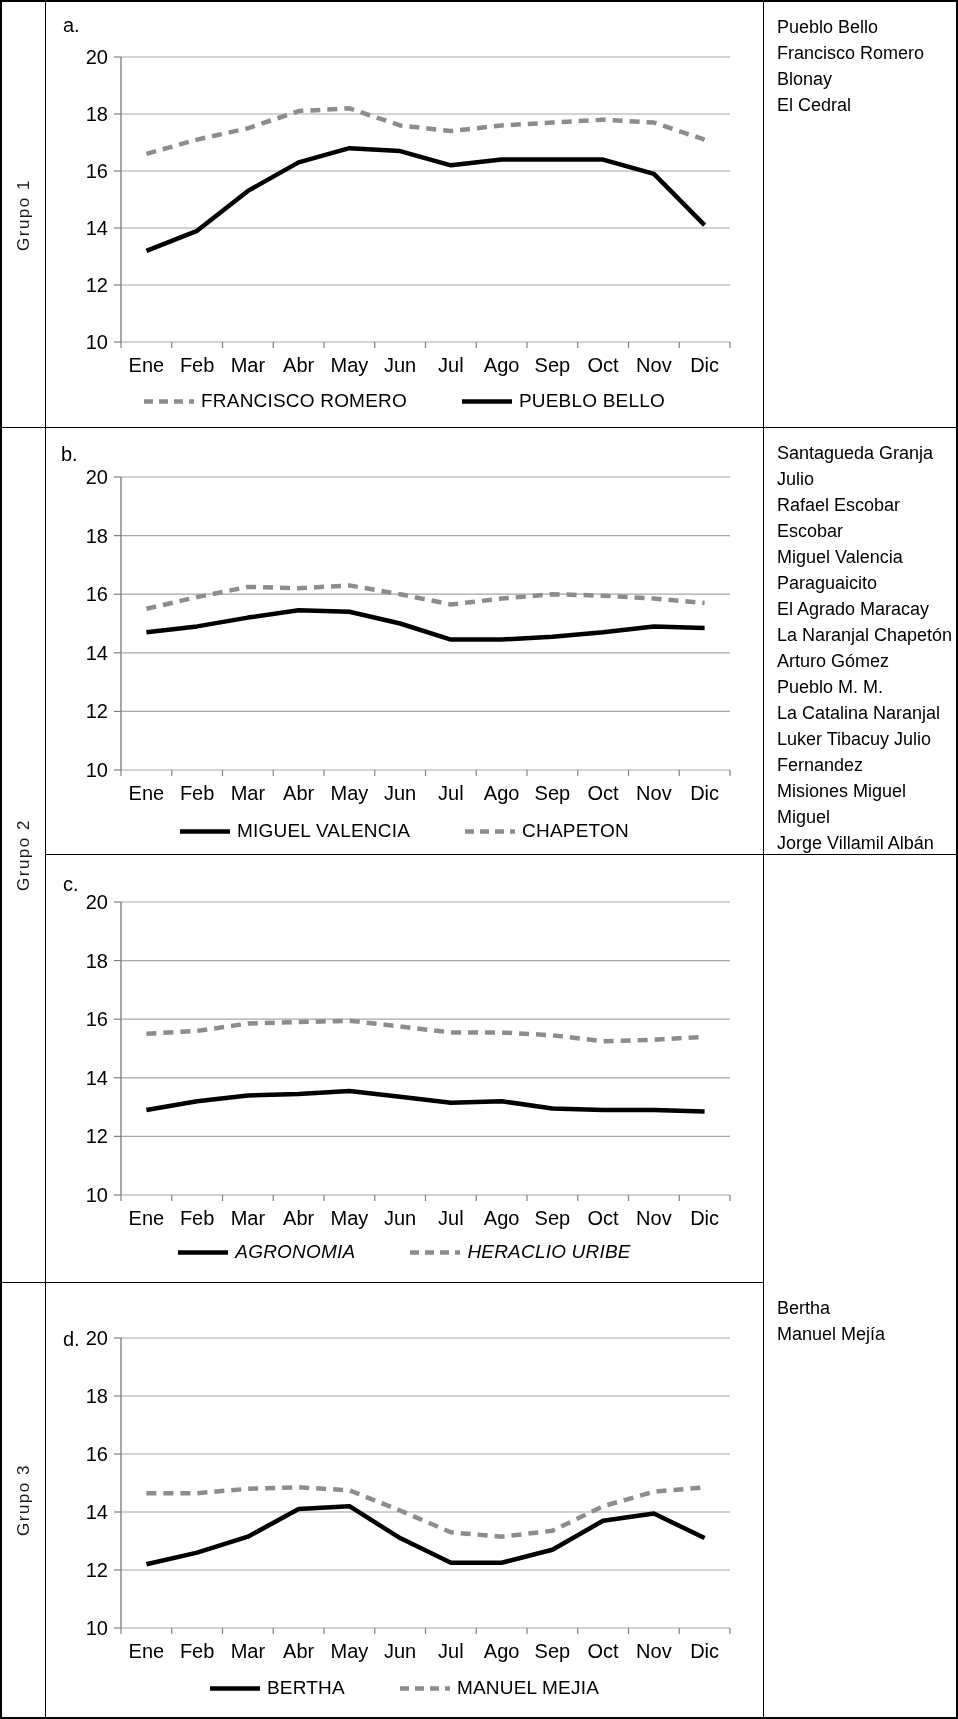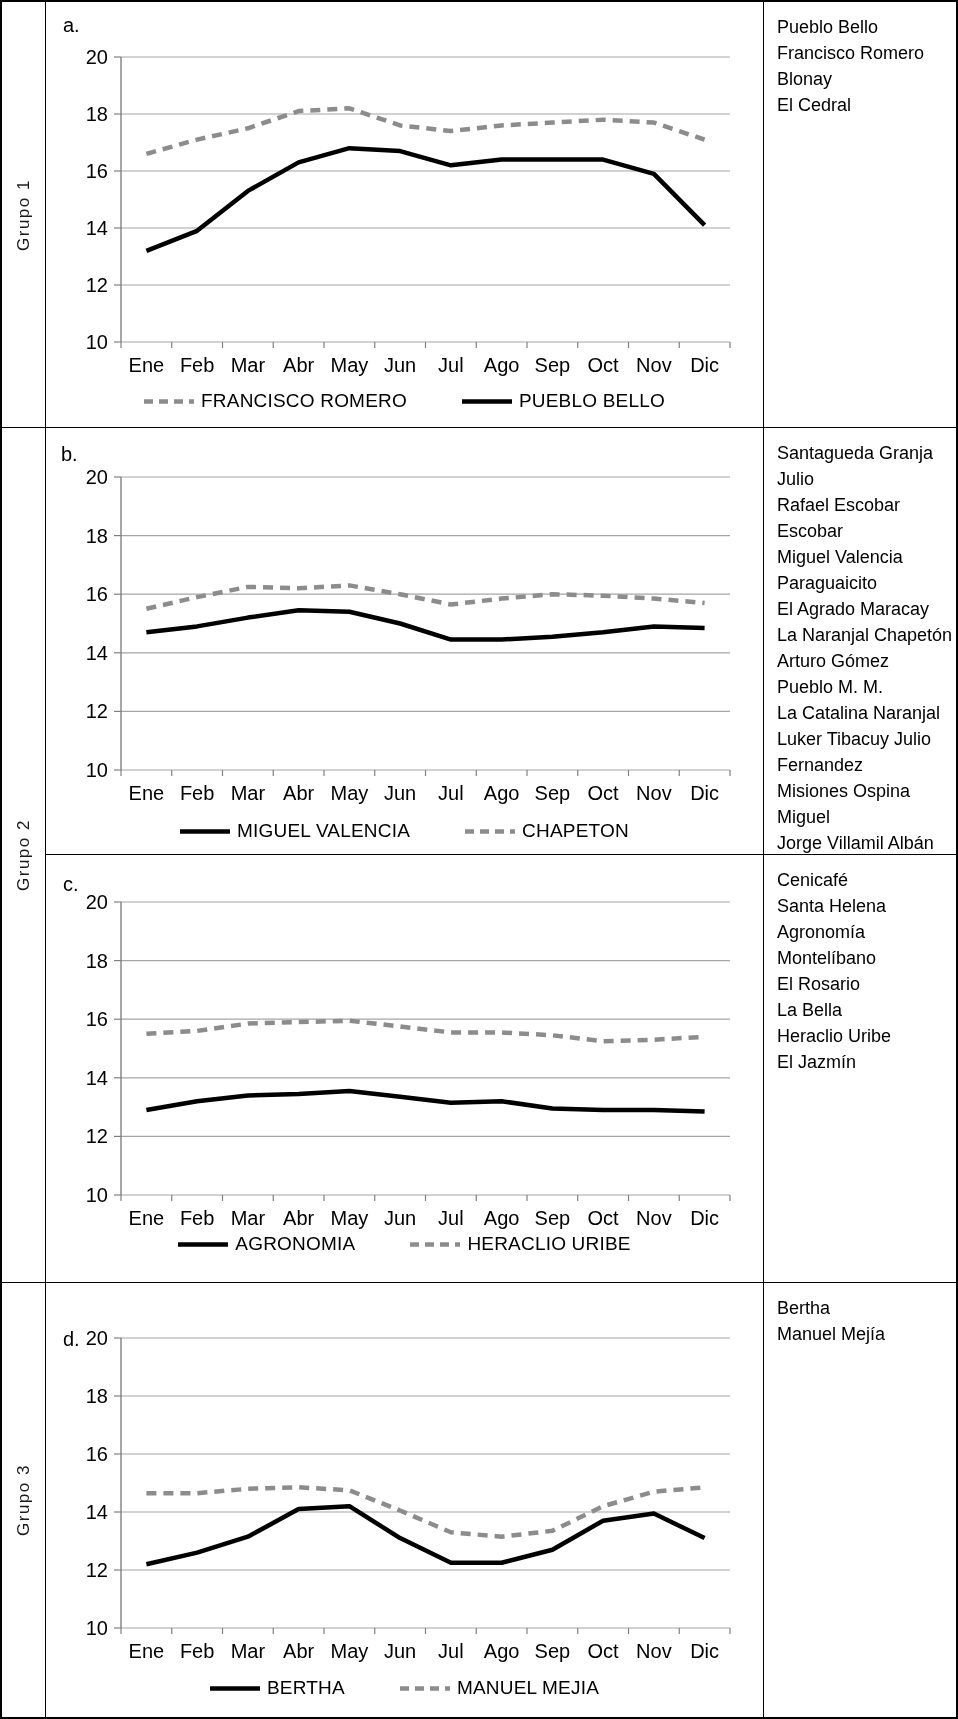--- a/index.html
+++ b/index.html
@@ -188,21 +188,21 @@
         <div class="station-item">Escobar</div>
         <div class="station-item">Miguel Valencia</div>
         <div class="station-item">Paraguaicito</div>
         <div class="station-item">El Agrado Maracay</div>
         <div class="station-item">La Naranjal Chapetón</div>
         <div class="station-item">Arturo Gómez</div>
         <div class="station-item">Pueblo M. M.</div>
         <div class="station-item">La Catalina Naranjal</div>
         <div class="station-item">Luker Tibacuy Julio</div>
         <div class="station-item">Fernandez</div>
-        <div class="station-item">Misiones Ospina</div>
+        <div class="station-item">Misiones Miguel</div>
         <div class="station-item">Miguel</div>
         <div class="station-item">Jorge Villamil Albán</div>
       </div>
   </div>
 
   <div class="cell chart-cell c2 r3 br bb">
       <svg width="718" height="428" class="chart-svg">
         <line x1="75" y1="340" x2="684" y2="340" stroke="#a6a6a6" stroke-width="1.2"></line>
         <line x1="68" y1="340" x2="75" y2="340" stroke="#808080" stroke-width="1.2"></line>
         <text x="62" y="347" text-anchor="end" font-size="20">10</text>
@@ -244,47 +244,35 @@
         <text x="404.875" y="370" text-anchor="middle" font-size="20">Jul</text>
         <text x="455.625" y="370" text-anchor="middle" font-size="20">Ago</text>
         <text x="506.375" y="370" text-anchor="middle" font-size="20">Sep</text>
         <text x="557.125" y="370" text-anchor="middle" font-size="20">Oct</text>
         <text x="607.875" y="370" text-anchor="middle" font-size="20">Nov</text>
         <text x="658.625" y="370" text-anchor="middle" font-size="20">Dic</text>
         <polyline points="100.4,178.8 151.1,175.9 201.9,168.6 252.6,167.1 303.4,165.7 354.1,171.5 404.9,177.4 455.6,177.4 506.4,180.3 557.1,186.2 607.9,184.7 658.6,181.8" fill="none" stroke="#8c8c8c" stroke-width="4.5" stroke-linejoin="round" stroke-dasharray="10 7"></polyline>
         <polyline points="100.4,255.0 151.1,246.2 201.9,240.4 252.6,238.9 303.4,236.0 354.1,241.8 404.9,247.7 455.6,246.2 506.4,253.6 557.1,255.0 607.9,255.0 658.6,256.5" fill="none" stroke="#000000" stroke-width="4.5" stroke-linejoin="round"></polyline>
       </svg>
       <div class="panel-letter" style="left: 17px; top: 18px;">c.</div>
-      <div class="legend" style="top: 378px;">
+      <div class="legend" style="top: 386px; font-style: italic;">
         <div class="legend-entry">
           <svg width="50" height="9">
             <line x1="0" y1="4.5" x2="50" y2="4.5" stroke="#000000" stroke-width="4.5"></line>
           </svg>
           <span class="legend-label">AGRONOMIA</span>
         </div>
         <div class="legend-entry">
           <svg width="50" height="9">
             <line x1="0" y1="4.5" x2="50" y2="4.5" stroke="#8c8c8c" stroke-width="4.5" stroke-dasharray="9 6"></line>
           </svg>
           <span class="legend-label">HERACLIO URIBE</span>
         </div>
       </div>
     </div>
-  <div class="cell list-cell c3 r3 bb">
-    <div class="station-list">
-        <div class="station-item">Cenicafé</div>
-        <div class="station-item">Santa Helena</div>
-        <div class="station-item">Agronomía</div>
-        <div class="station-item">Montelíbano</div>
-        <div class="station-item">El Rosario</div>
-        <div class="station-item">La Bella</div>
-        <div class="station-item">Heraclio Uribe</div>
-        <div class="station-item">El Jazmín</div>
-      </div>
-  </div>
 
   <div class="cell group-cell c1 r4 br">
     <span class="group-label">Grupo 3</span>
   </div>
   <div class="cell chart-cell c2 r4 br">
       <svg width="718" height="434" class="chart-svg">
         <line x1="75" y1="345" x2="684" y2="345" stroke="#a6a6a6" stroke-width="1.2"></line>
         <line x1="68" y1="345" x2="75" y2="345" stroke="#808080" stroke-width="1.2"></line>
         <text x="62" y="352" text-anchor="end" font-size="20">10</text>
         <line x1="75" y1="287" x2="684" y2="287" stroke="#a6a6a6" stroke-width="1.2"></line>

